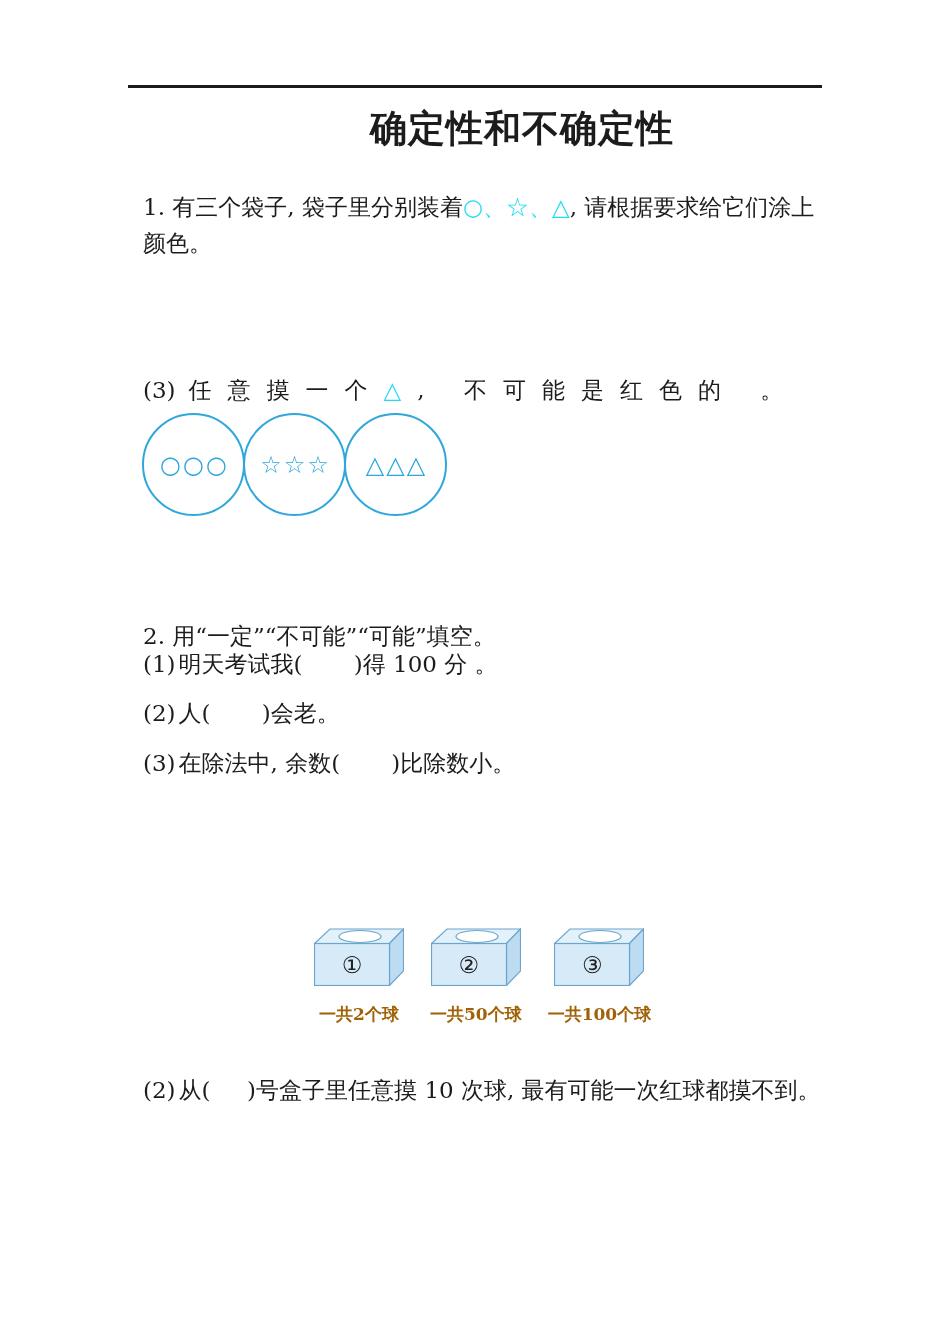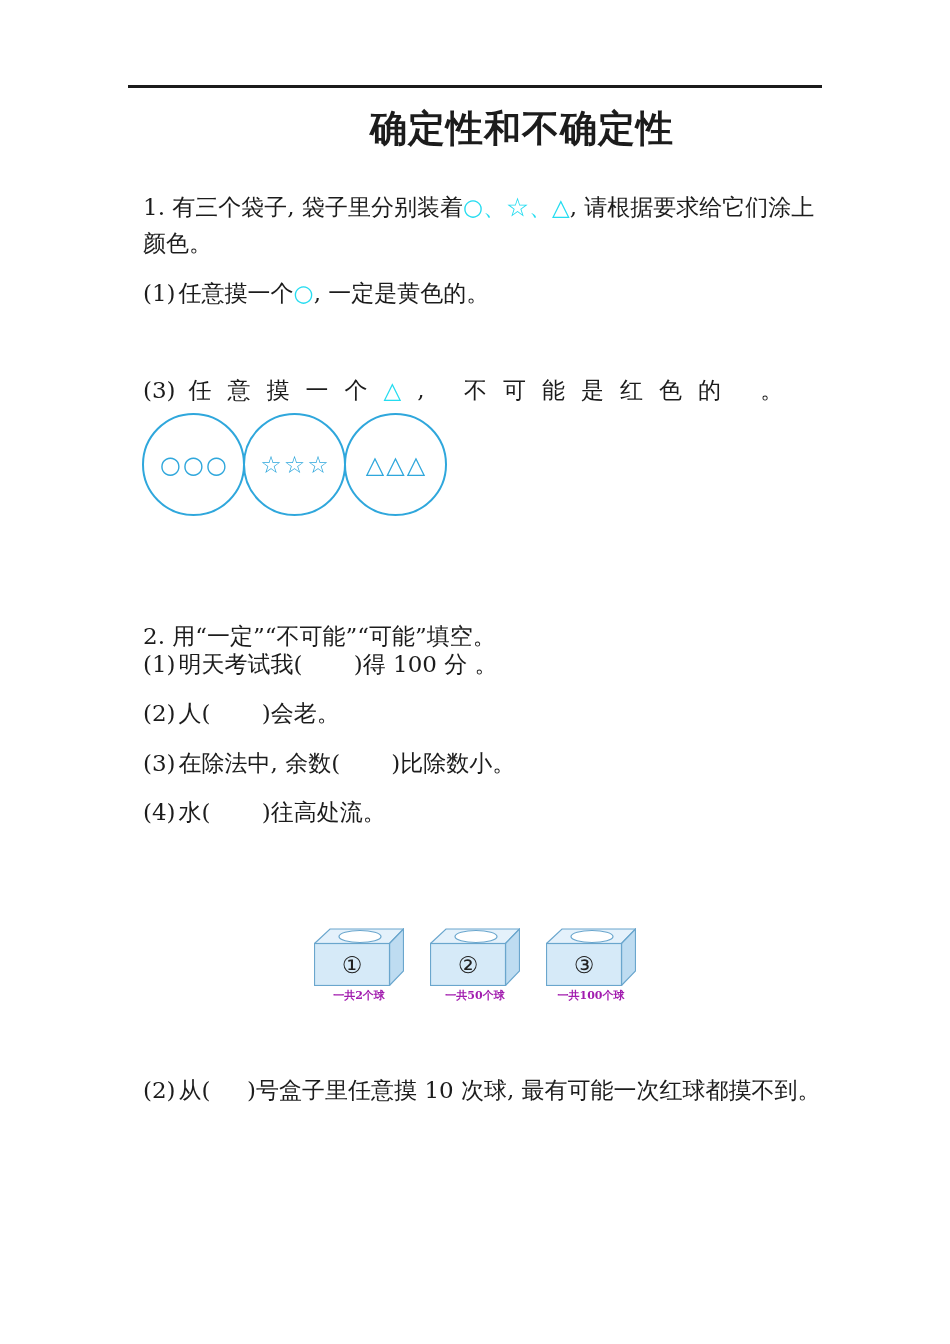--- a/index.html
+++ b/index.html
@@ -39,57 +39,55 @@
   .boxes{position:absolute;left:314px;top:928px;display:flex;gap:26px;}
   .box-group{display:flex;flex-direction:column;align-items:center;}
   .box3d{position:relative;width:90px;height:58px;}
   .box-number{
     position:absolute;left:0;top:16px;width:76px;height:42px;
     display:flex;align-items:center;justify-content:center;
     font-size:23px;color:#222;
     font-family:"DejaVu Sans","Liberation Sans",sans-serif;
   }
   .box-caption{
-    margin-top:2px;font-size:11px;font-weight:700;color:#a21caf;white-space:nowrap;
+    margin-top:17px;font-size:17px;font-weight:700;color:#a16207;white-space:nowrap;
   }
 </style>
 </head>
 <body>
 
 <div class="page">
 
   <div class="rule"></div>
 
   <div class="title">确定性和不确定性</div>
 
   <div class="line" style="top:178px;margin-top:15px;"><span>1. 有三个袋子, 袋子里分别装着</span><span class="shape">○、☆、△</span><span>, 请根据要求给它们涂上</span></div>
   <div class="line" style="top:229px;">颜色。</div>
 
-  <div class="line" style="top:279px;"><span class="marker">(1)</span><span>任意摸一个</span><span class="shape">○</span><span>, 一定是黄色的。</span></div>
 
 
   <div class="line" style="top:376px;"><span class="marker">(3)</span><span class="spaced"><span>任意摸一个</span><span class="shape">△</span><span>, 不可能是红色的 。</span></span></div>
 
   <div class="bags">
     <div class="bag">
         <span class="bag-contents">○○○</span>
       </div>
     <div class="bag">
         <span class="bag-contents">☆☆☆</span>
       </div>
     <div class="bag">
         <span class="bag-contents">△△△</span>
       </div>
   </div>
 
   <div class="line" style="top:622px;">2. 用“一定”“不可能”“可能”填空。</div>
   <div class="line" style="top:650px;"><span class="marker">(1)</span><span>明天考试我(       )得 100 分 。</span></div>
   <div class="line" style="top:699px;"><span class="marker">(2)</span><span>人(       )会老。</span></div>
   <div class="line" style="top:749px;"><span class="marker">(3)</span><span>在除法中, 余数(       )比除数小。</span></div>
-  <div class="line" style="top:798px;"><span class="marker">(4)</span><span>水(       )往高处流。</span></div>
 
 
   <div class="boxes">
     <div class="box-group">
       <div class="box3d">
         <svg width="90" height="58" viewBox="0 0 90 58">
           <polygon points="0.5,15.5 16,1 89.5,1 75.5,15.5" fill="#e4f1fb" stroke="#6aa6cd" stroke-width="1.2"></polygon>
           <polygon points="75.5,15.5 89.5,1 89.5,43 75.5,57.5" fill="#bedcf1" stroke="#6aa6cd" stroke-width="1.2"></polygon>
           <rect x="0.5" y="15.5" width="75" height="42" fill="#d6eaf8" stroke="#6aa6cd" stroke-width="1.2"></rect>
           <ellipse cx="46" cy="8.5" rx="21" ry="6" fill="#ffffff" stroke="#6aa6cd" stroke-width="1.2"></ellipse>

